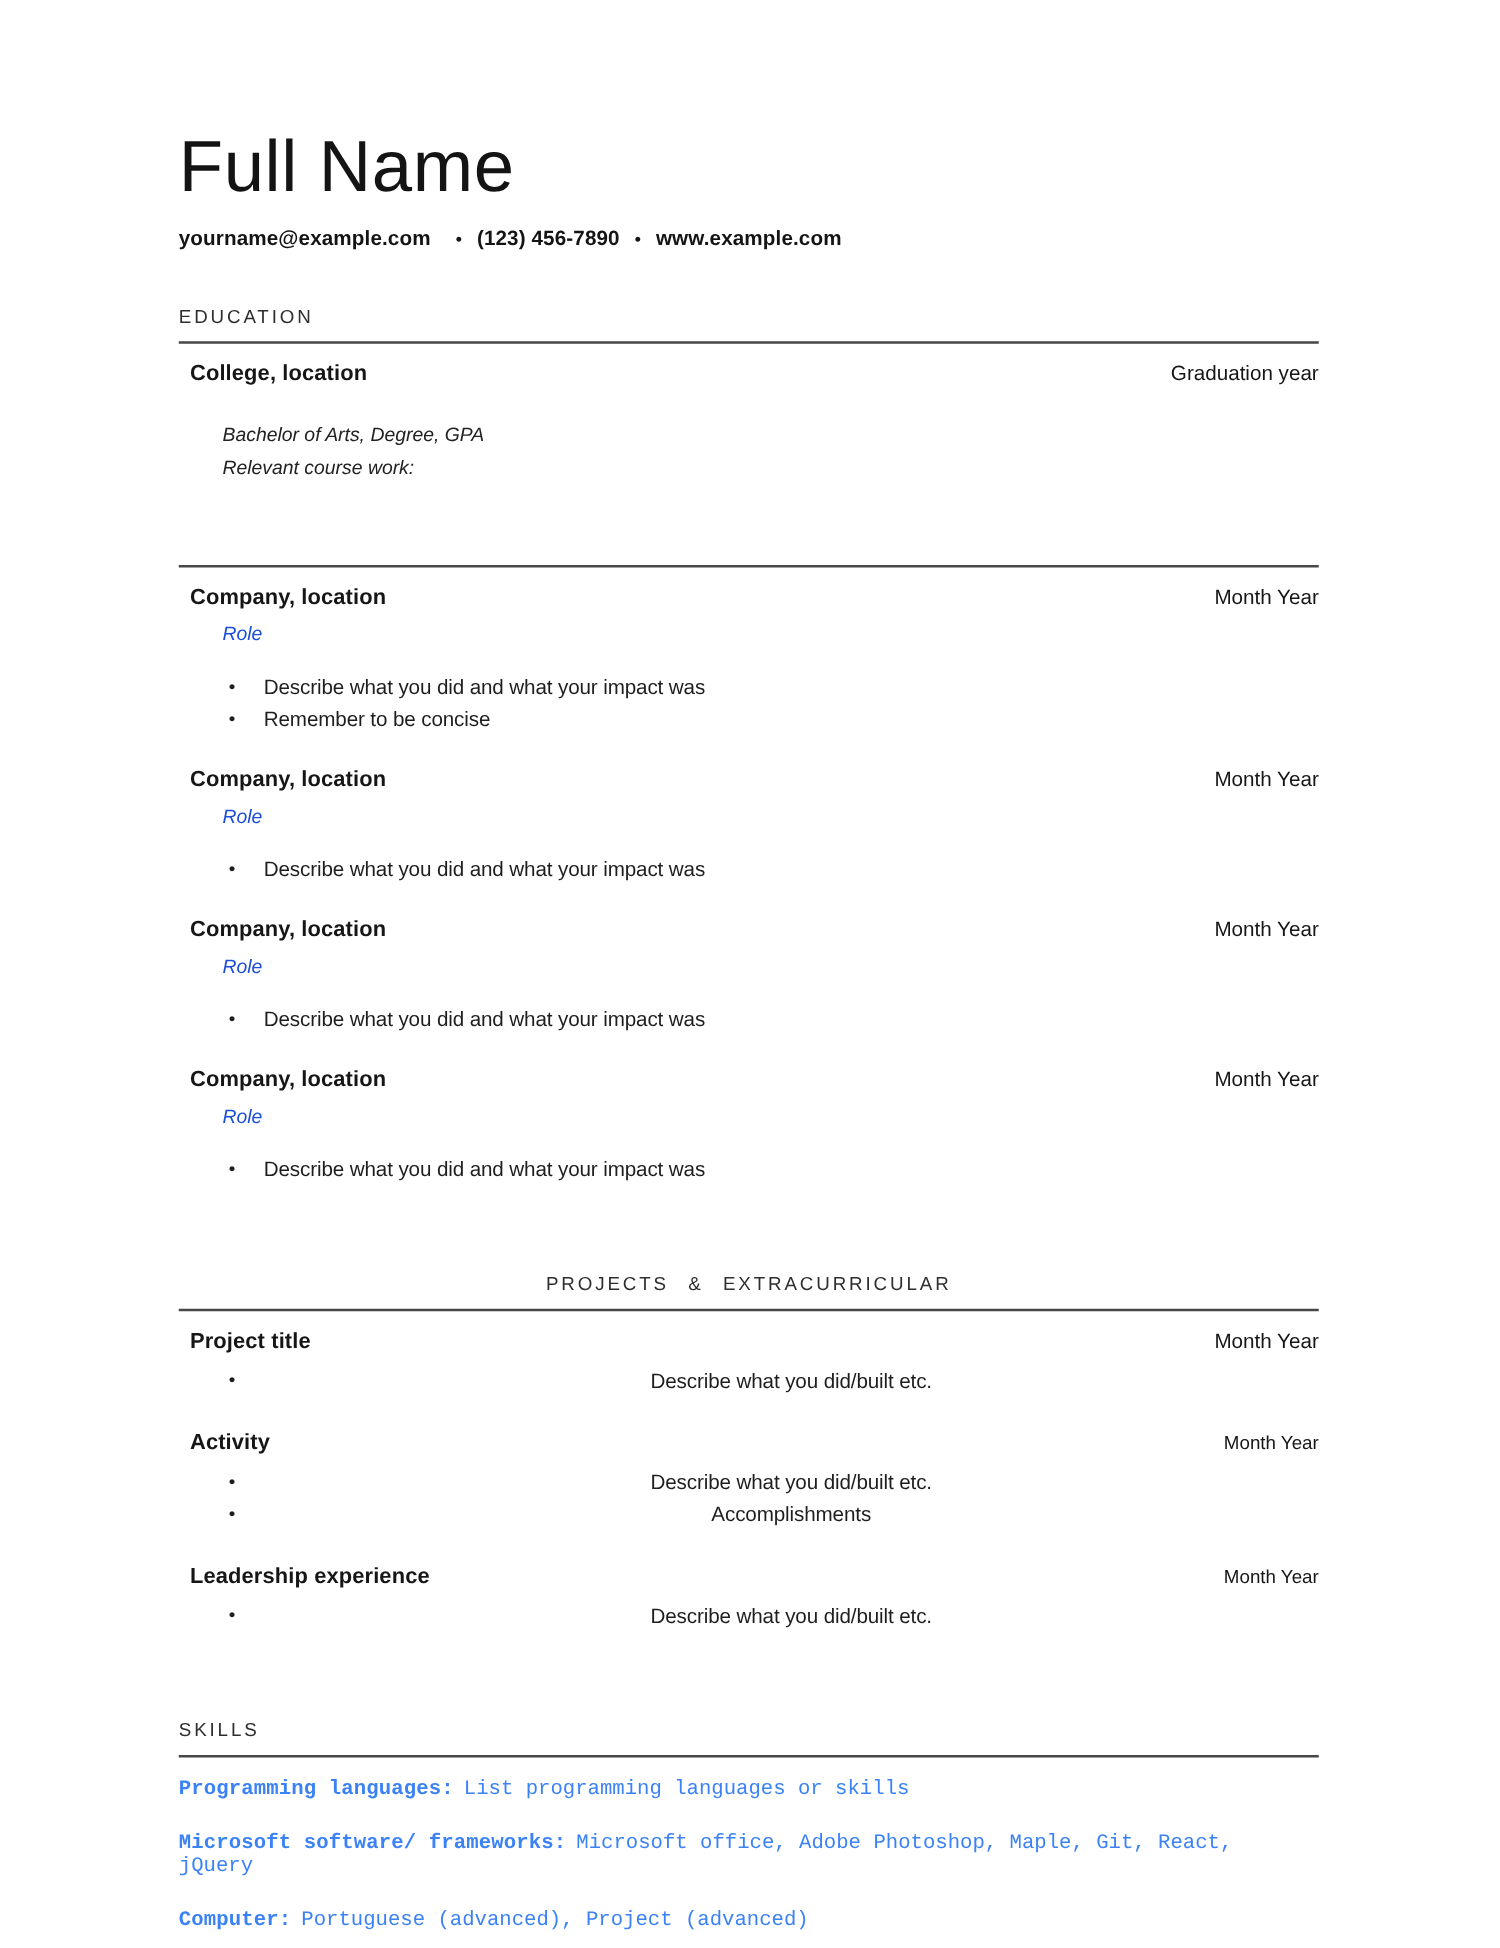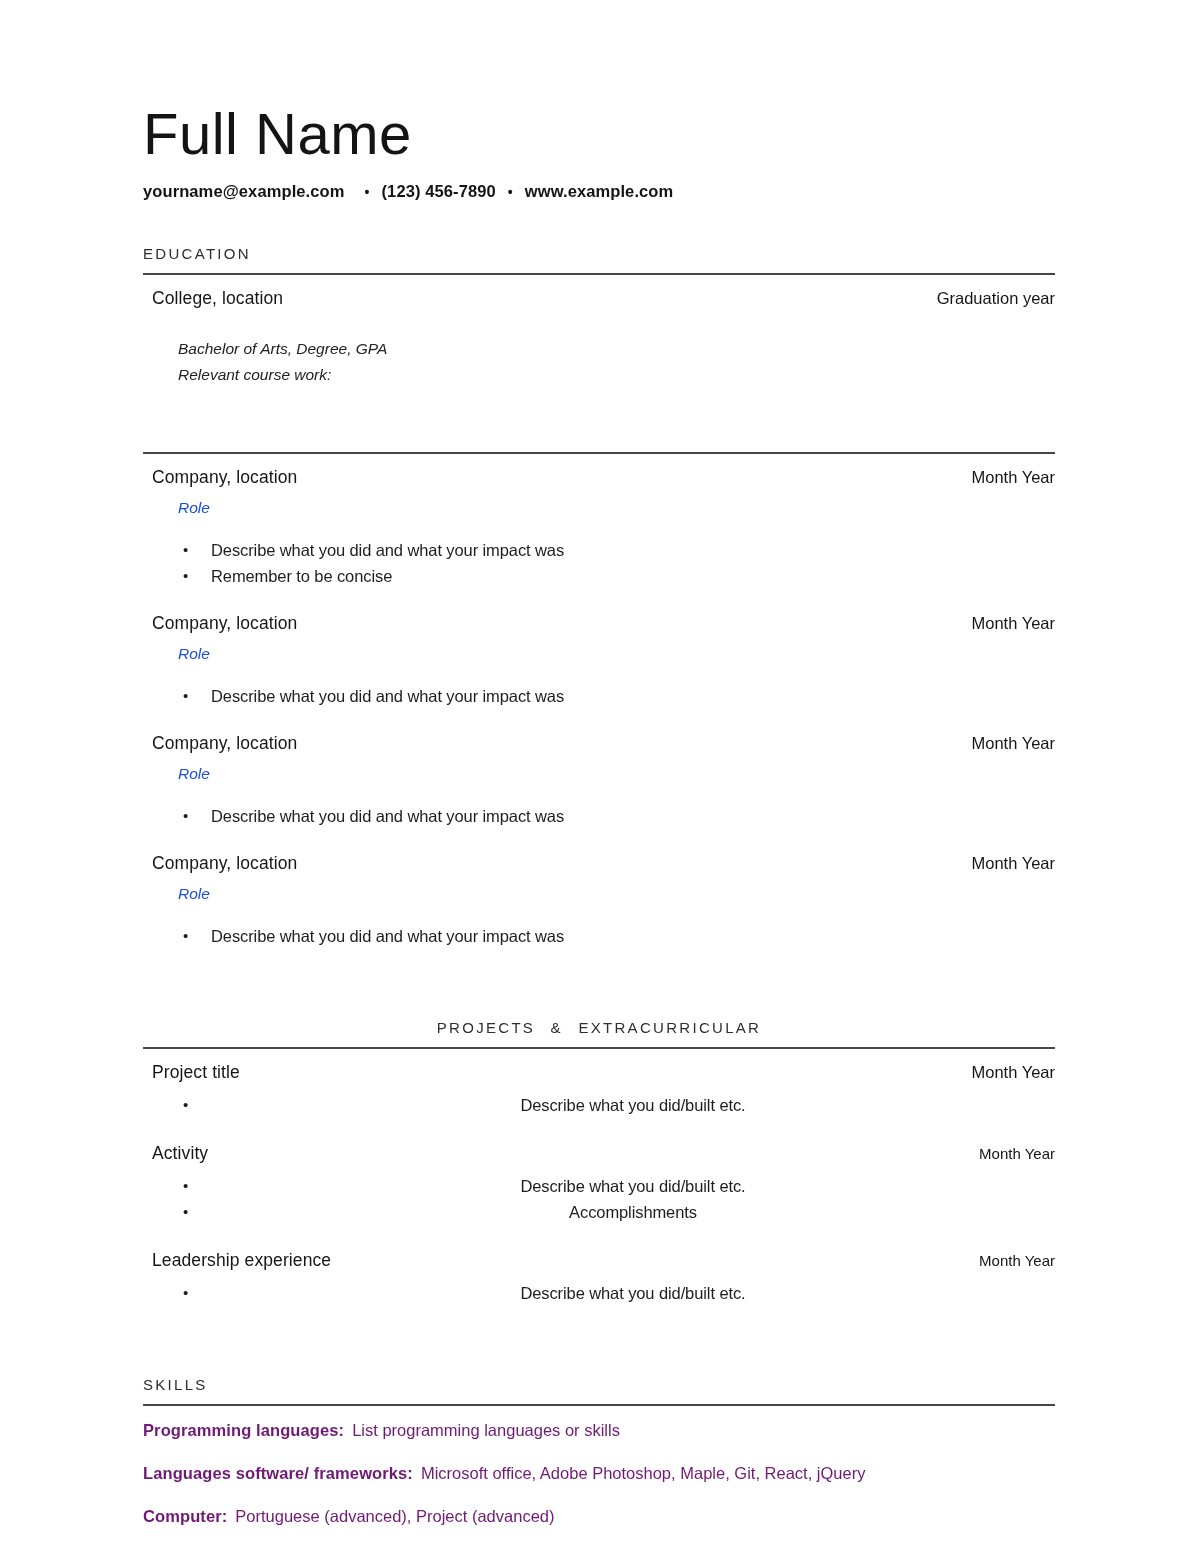--- a/index.html
+++ b/index.html
@@ -59,21 +59,21 @@
   .entry + .entry { margin-top: 24px; }
 
   .hrow {
     display: flex;
     justify-content: space-between;
     align-items: baseline;
   }
   .h {
     margin-left: 9px;
     font-size: 17.5px;
-    font-weight: 400;
+    font-weight: 700;
     letter-spacing: 0.1px;
     color: #161616;
   }
   .date {
     font-size: 16.5px;
     font-weight: 400;
     color: #161616;
   }
   .sec-projects .entry:not(:first-child) .date { font-size: 15px; }
 
@@ -110,21 +110,22 @@
     font-size: 15.5px;
     font-style: italic;
     line-height: 26px;
     color: #222222;
   }
 
   .skills-lines { margin-top: 13px; }
   .skill-line {
     margin-top: 24px;
     font-size: 16.5px;
-    color: #701a75;
+    color: #3b82f6;
+    font-family: Liberation Mono, monospace;
   }
   .skill-line:first-child { margin-top: 15px; }
   .skill-label { font-weight: 700; letter-spacing: 0.1px; }
   .skill-value { margin-left: 8px; }
 </style>
 </head>
 <body>
 
 <div class="page">
 
@@ -231,18 +232,18 @@
           </ul>
         </div>
       </div>
   </section>
 
   <section class="sec sec-skills">
     <div class="sec-title">SKILLS</div>
     <div class="rule"></div>
     <div class="skills-lines" id="skills-lines">
         <div class="skill-line"><span class="skill-label">Programming languages:</span><span class="skill-value">List programming languages or skills</span></div>
-        <div class="skill-line"><span class="skill-label">Languages software/ frameworks:</span><span class="skill-value">Microsoft office, Adobe Photoshop, Maple, Git, React, jQuery</span></div>
+        <div class="skill-line"><span class="skill-label">Microsoft software/ frameworks:</span><span class="skill-value">Microsoft office, Adobe Photoshop, Maple, Git, React, jQuery</span></div>
         <div class="skill-line"><span class="skill-label">Computer:</span><span class="skill-value">Portuguese (advanced), Project (advanced)</span></div>
       </div>
   </section>
 
 </div>
 
 </body></html>

